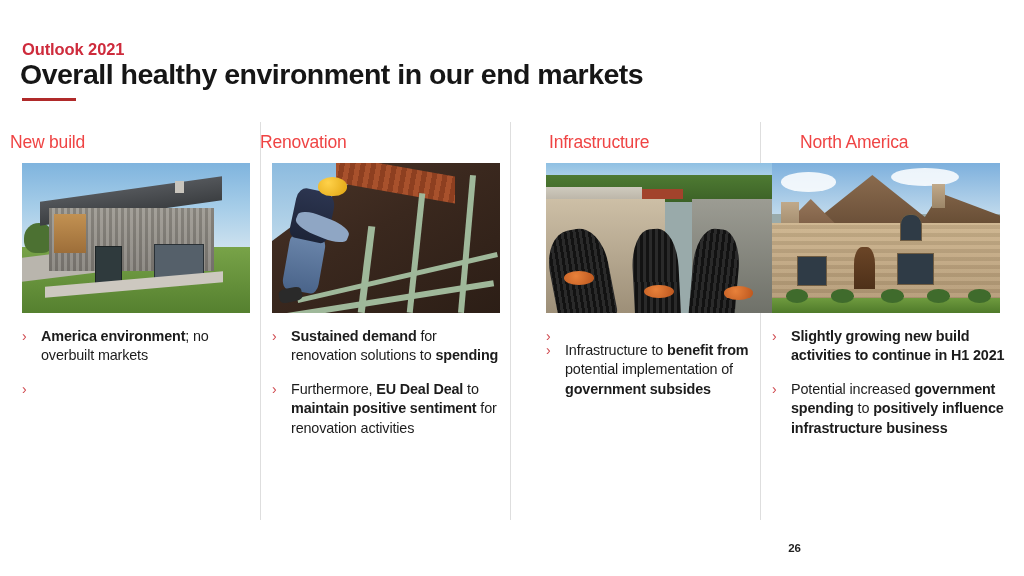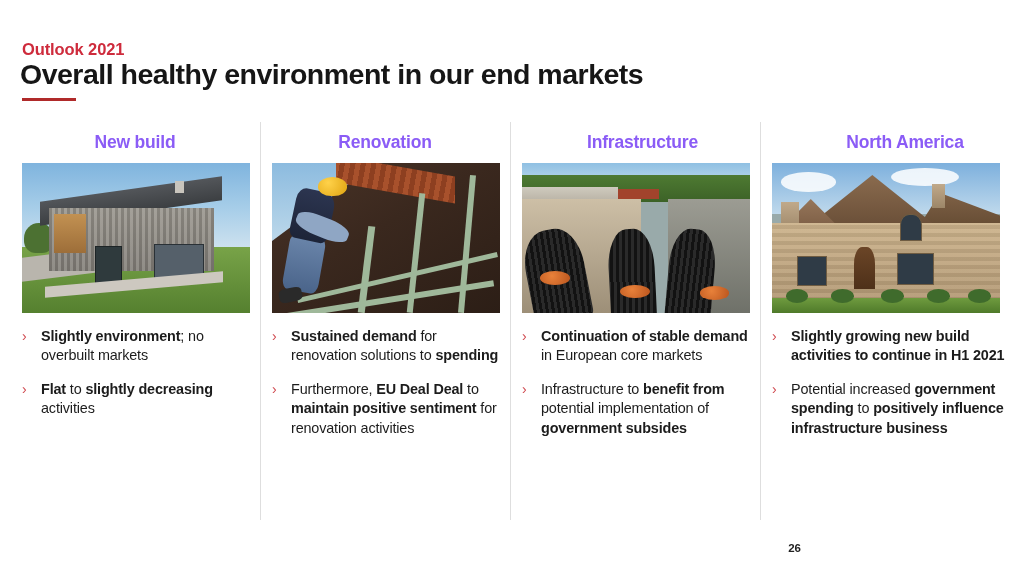--- a/index.html
+++ b/index.html
@@ -32,34 +32,34 @@
     letter-spacing: -0.6px;
   }
 
   
   .cols { position: absolute; left: 0; top: 122px; width: 1024px; height: 400px; }
   .col {
     position: absolute; top: 0; width: 250px; height: 398px;
   }
   .col.c0 { left: 10px; }
   .col.c1 { left: 260px; }
-  .col.c2 { left: 510px; padding-left: 15px; }
+  .col.c2 { left: 534px; padding-left: 15px; }
   .col.c3 { left: 760px; padding-left: 40px; }
 
   .divider {
     position: absolute; top: 0; width: 1px; height: 398px;
     background: #dedede;
   }
   .divider.d1 { left: 260px; }
   .divider.d2 { left: 510px; }
   .divider.d3 { left: 760px; }
 
   .col-head {
-    text-align: center; font-size: 17.5px; font-weight: bold;
-    color: #8b5cf6; padding-top: 10px; letter-spacing: -0.2px;
+    text-align: left; font-size: 17.5px; font-weight: normal;
+    color: #ef4444; padding-top: 10px; letter-spacing: -0.2px;
   }
 
   
   .photo {
     position: absolute; top: 41px; left: 12px;
     width: 228px; height: 150px;
     overflow: hidden; background: #9aa;
   }
   .photo .sky {
     position: absolute; left: 0; top: 0; width: 100%; height: 58%;
@@ -224,22 +224,22 @@
         <div class="tree"></div>
           <div class="roof"></div>
           <div class="body"></div>
         <div class="wood"></div>
           <div class="glass"></div>
           <div class="glass2"></div>
         <div class="base"></div>
           <div class="chim"></div>
       </div>
       <div class="bullets">
-          <div class="bullet"><span class="chev">›</span><span class="btext"><b>Slightly environment</b><span>; no overbuilt markets</span></span></div>
-          <div class="bullet"><span class="chev">›</span><span class="btext"><b>Flat</b><span> to </span><b>slightly decreasing</b><span> activities</span></span></div>
+          <div class="bullet"><span class="chev">›</span><span class="btext"><b>America environment</b><span>; no overbuilt markets</span></span></div>
+          <div class="bullet"><span class="chev">›</span></div>
         </div>
     </div>
 
     <div class="col c1">
       <div class="col-head">Renovation</div>
       <div class="photo p2">
         <div class="roofdark"></div>
           <div class="skywedge"></div>
           <div class="tiles"></div>
         <div class="batten bv3"></div>
@@ -269,21 +269,21 @@
           <div class="dirtL"></div>
           <div class="dirtR"></div>
         <div class="pipe pa"></div>
           <div class="pipe pb"></div>
           <div class="pipe pc"></div>
         <div class="collar ca"></div>
           <div class="collar cb"></div>
           <div class="collar cc"></div>
       </div>
       <div class="bullets">
-          <div class="bullet"><span class="chev">›</span><span class="btext"><b>Continuation of stable demand</b><span> in European core markets</span></span></div>
+          <div class="bullet"><span class="chev">›</span></div>
           <div class="bullet"><span class="chev">›</span><span class="btext"><span>Infrastructure to </span><b>benefit from</b><span> potential implementation of </span><b>government subsides</b></span></div>
         </div>
     </div>
 
     <div class="col c3">
       <div class="col-head">North America</div>
       <div class="photo p4">
         <div class="skyband"></div>
           <div class="cloud cl1"></div>
           <div class="cloud cl2"></div>

